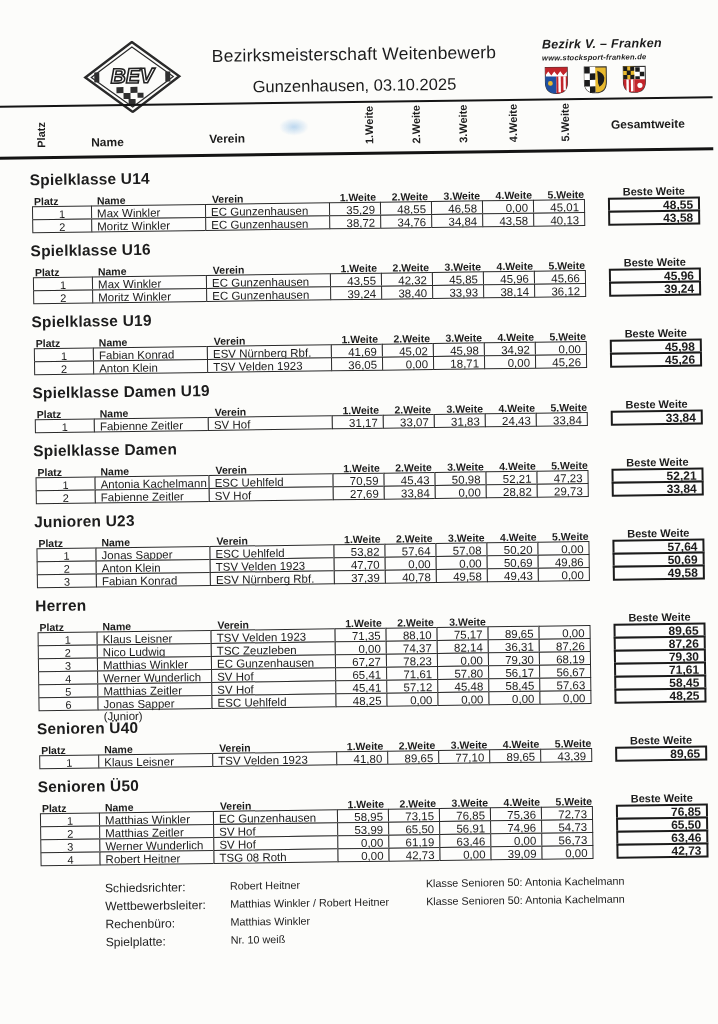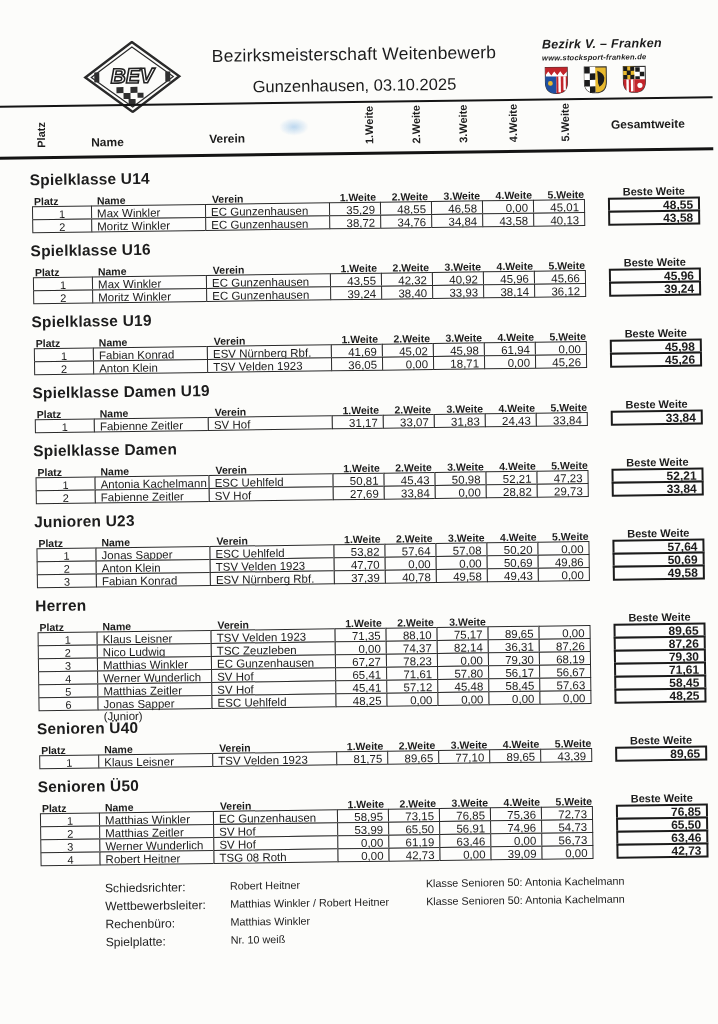--- a/index.html
+++ b/index.html
@@ -213,21 +213,21 @@
                 <span class="lbl w">3.Weite</span>
                 <span class="lbl w">4.Weite</span>
                 <span class="lbl w">5.Weite</span>
               </div>
               <div class="drow">
                 <span class="cell p">1</span>
                 <span class="cell n">Max Winkler</span>
                 <span class="cell v">EC Gunzenhausen</span>
                 <span class="cell w">43,55</span>
                 <span class="cell w">42,32</span>
-                <span class="cell w">40,92</span>
+                <span class="cell w">45,85</span>
                 <span class="cell w">45,96</span>
                 <span class="cell w">45,66</span>
               </div>
               <div class="drow">
                 <span class="cell p">2</span>
                 <span class="cell n">Moritz Winkler</span>
                 <span class="cell v">EC Gunzenhausen</span>
                 <span class="cell w">39,24</span>
                 <span class="cell w">38,40</span>
                 <span class="cell w">33,93</span>
@@ -256,21 +256,21 @@
                 <span class="lbl w">4.Weite</span>
                 <span class="lbl w">5.Weite</span>
               </div>
               <div class="drow">
                 <span class="cell p">1</span>
                 <span class="cell n">Fabian Konrad</span>
                 <span class="cell v">ESV Nürnberg Rbf.</span>
                 <span class="cell w">41,69</span>
                 <span class="cell w">45,02</span>
                 <span class="cell w">45,98</span>
-                <span class="cell w">61,94</span>
+                <span class="cell w">34,92</span>
                 <span class="cell w">0,00</span>
               </div>
               <div class="drow">
                 <span class="cell p">2</span>
                 <span class="cell n">Anton Klein</span>
                 <span class="cell v">TSV Velden 1923</span>
                 <span class="cell w">36,05</span>
                 <span class="cell w">0,00</span>
                 <span class="cell w">18,71</span>
                 <span class="cell w">0,00</span>
@@ -326,21 +326,21 @@
                 <span class="lbl w">1.Weite</span>
                 <span class="lbl w">2.Weite</span>
                 <span class="lbl w">3.Weite</span>
                 <span class="lbl w">4.Weite</span>
                 <span class="lbl w">5.Weite</span>
               </div>
               <div class="drow">
                 <span class="cell p">1</span>
                 <span class="cell n">Antonia Kachelmann</span>
                 <span class="cell v">ESC Uehlfeld</span>
-                <span class="cell w">50,81</span>
+                <span class="cell w">70,59</span>
                 <span class="cell w">45,43</span>
                 <span class="cell w">50,98</span>
                 <span class="cell w">52,21</span>
                 <span class="cell w">47,23</span>
               </div>
               <div class="drow">
                 <span class="cell p">2</span>
                 <span class="cell n">Fabienne Zeitler</span>
                 <span class="cell v">SV Hof</span>
                 <span class="cell w">27,69</span>
@@ -507,21 +507,21 @@
                 <span class="lbl w">1.Weite</span>
                 <span class="lbl w">2.Weite</span>
                 <span class="lbl w">3.Weite</span>
                 <span class="lbl w">4.Weite</span>
                 <span class="lbl w">5.Weite</span>
               </div>
               <div class="drow">
                 <span class="cell p">1</span>
                 <span class="cell n">Klaus Leisner</span>
                 <span class="cell v">TSV Velden 1923</span>
-                <span class="cell w">81,75</span>
+                <span class="cell w">41,80</span>
                 <span class="cell w">89,65</span>
                 <span class="cell w">77,10</span>
                 <span class="cell w">89,65</span>
                 <span class="cell w">43,39</span>
               </div>
             </div>
             <div class="beste-col">
               <div class="beste-label">Beste Weite</div>
               <div class="beste-box">89,65</div>
             </div>

